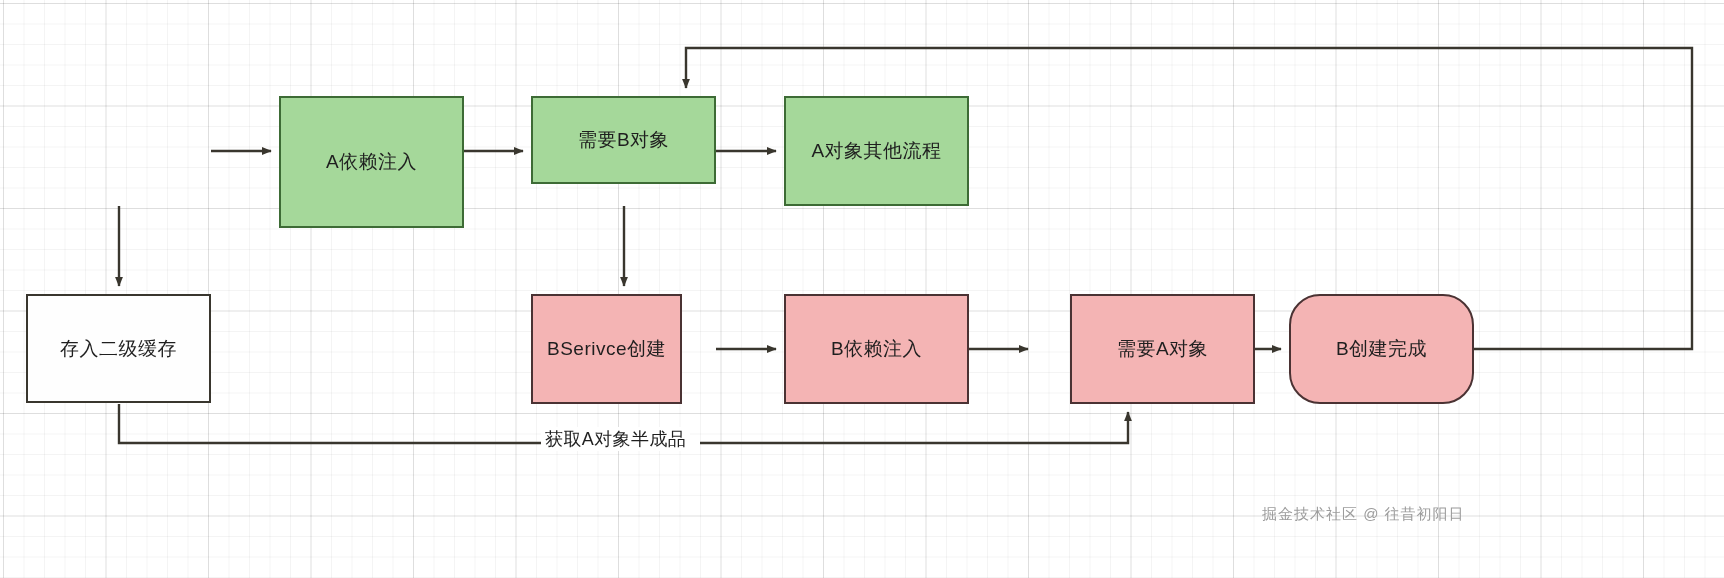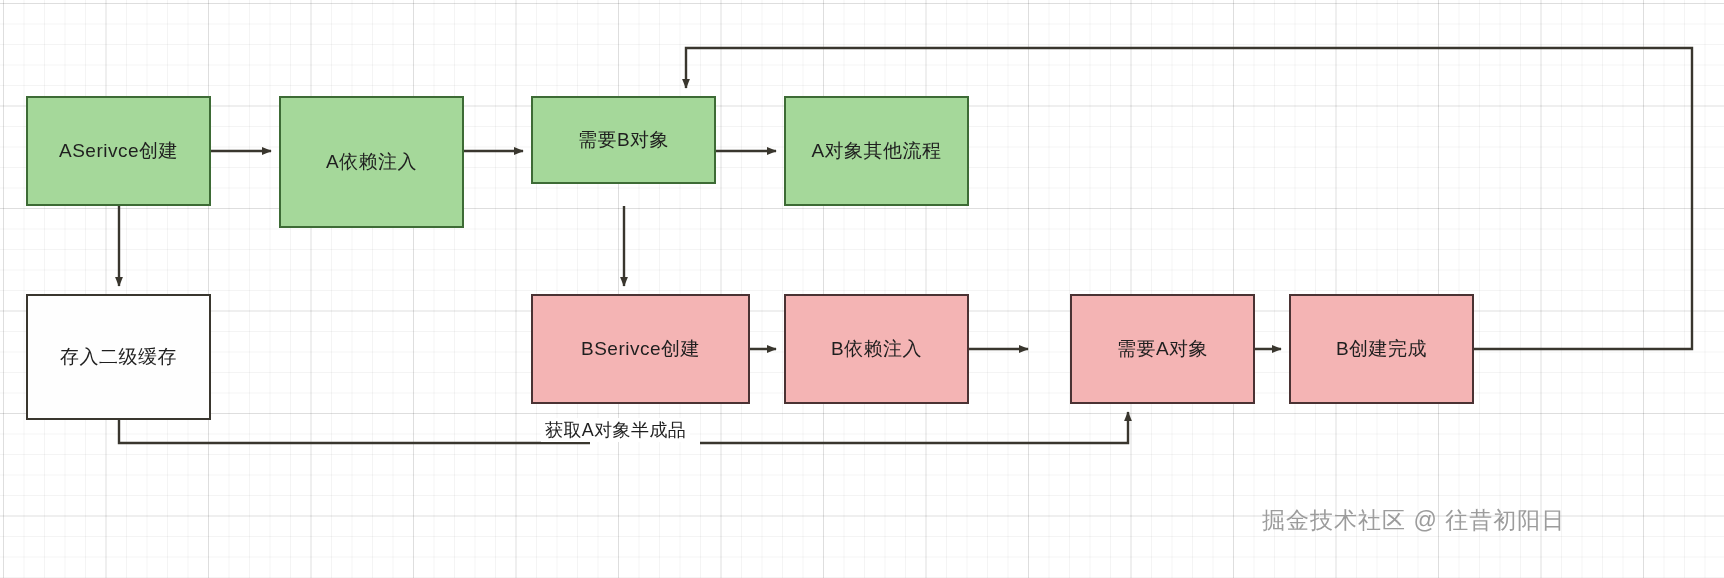--- a/index.html
+++ b/index.html
@@ -48,21 +48,21 @@
     position: absolute;
     font-size: 18px;
     color: #1f1f1f;
     background: #ffffff;
     padding: 0 4px;
     white-space: nowrap;
     letter-spacing: 0.4px;
   }
   .watermark {
     position: absolute;
-    font-size: 23px;
+    font-size: 15px;
     color: #9c9c9c;
     white-space: nowrap;
     letter-spacing: 1px;
     text-align: right;
   }
 </style>
 </head>
 <body>
 
 <div id="canvas">
@@ -109,53 +109,50 @@
     <g>
       <path d="M1474,349 L1692,349 L1692,48 L686,48 L686,88" stroke="#39362e" stroke-width="2.4" fill="none" marker-end="url(#arrow)"></path>
     </g>
 
     <g>
       <path d="M119,404 L119,443 L590,443" stroke="#39362e" stroke-width="2.4" fill="none"></path>
       <path d="M700,443 L1128,443 L1128,412" stroke="#39362e" stroke-width="2.4" fill="none" marker-end="url(#arrow)"></path>
     </g>
   </svg>
 
-  <div class="node green" style="left:26px; top:96px; width:185px; height:110px;">
-    <span>ASerivce创建</span>
-  </div>
 
   <div class="node green" style="left:279px; top:96px; width:185px; height:132px;">
     <span>A依赖注入</span>
   </div>
 
   <div class="node green" style="left:531px; top:96px; width:185px; height:88px;">
     <span>需要B对象</span>
   </div>
 
   <div class="node green" style="left:784px; top:96px; width:185px; height:110px;align-items:center;">
     <span>A对象其他流程</span>
   </div>
 
-  <div class="node white" style="left:26px; top:294px; width:185px; height:126px;">
+  <div class="node white" style="left:26px; top:294px; width:185px; height:109px;">
     <span>存入二级缓存</span>
   </div>
 
-  <div class="node pink" style="left:531px; top:294px; width:219px; height:110px;">
+  <div class="node pink" style="left:531px; top:294px; width:151px; height:110px;">
     <span>BSerivce创建</span>
   </div>
 
   <div class="node pink" style="left:784px; top:294px; width:185px; height:110px;">
     <span>B依赖注入</span>
   </div>
 
   <div class="node pink" style="left:1036px; top:294px; width:185px; height:110px;margin-left:34px;">
     <span>需要A对象</span>
   </div>
 
-  <div class="node pink" style="left:1289px; top:294px; width:185px; height:110px;">
+  <div class="node pink" style="left:1289px; top:294px; width:185px; height:110px;border-radius:31px;">
     <span>B创建完成</span>
   </div>
 
-  <div class="edge-label" style="left:541px; top:418px;">获取A对象半成品</div>
+  <div class="edge-label" style="left:541px; top:427px;">获取A对象半成品</div>
 
   <div class="watermark" style="left:1262px; top:505px;">掘金技术社区 @ 往昔初阳日</div>
 
 </div>
 
 </body></html>

